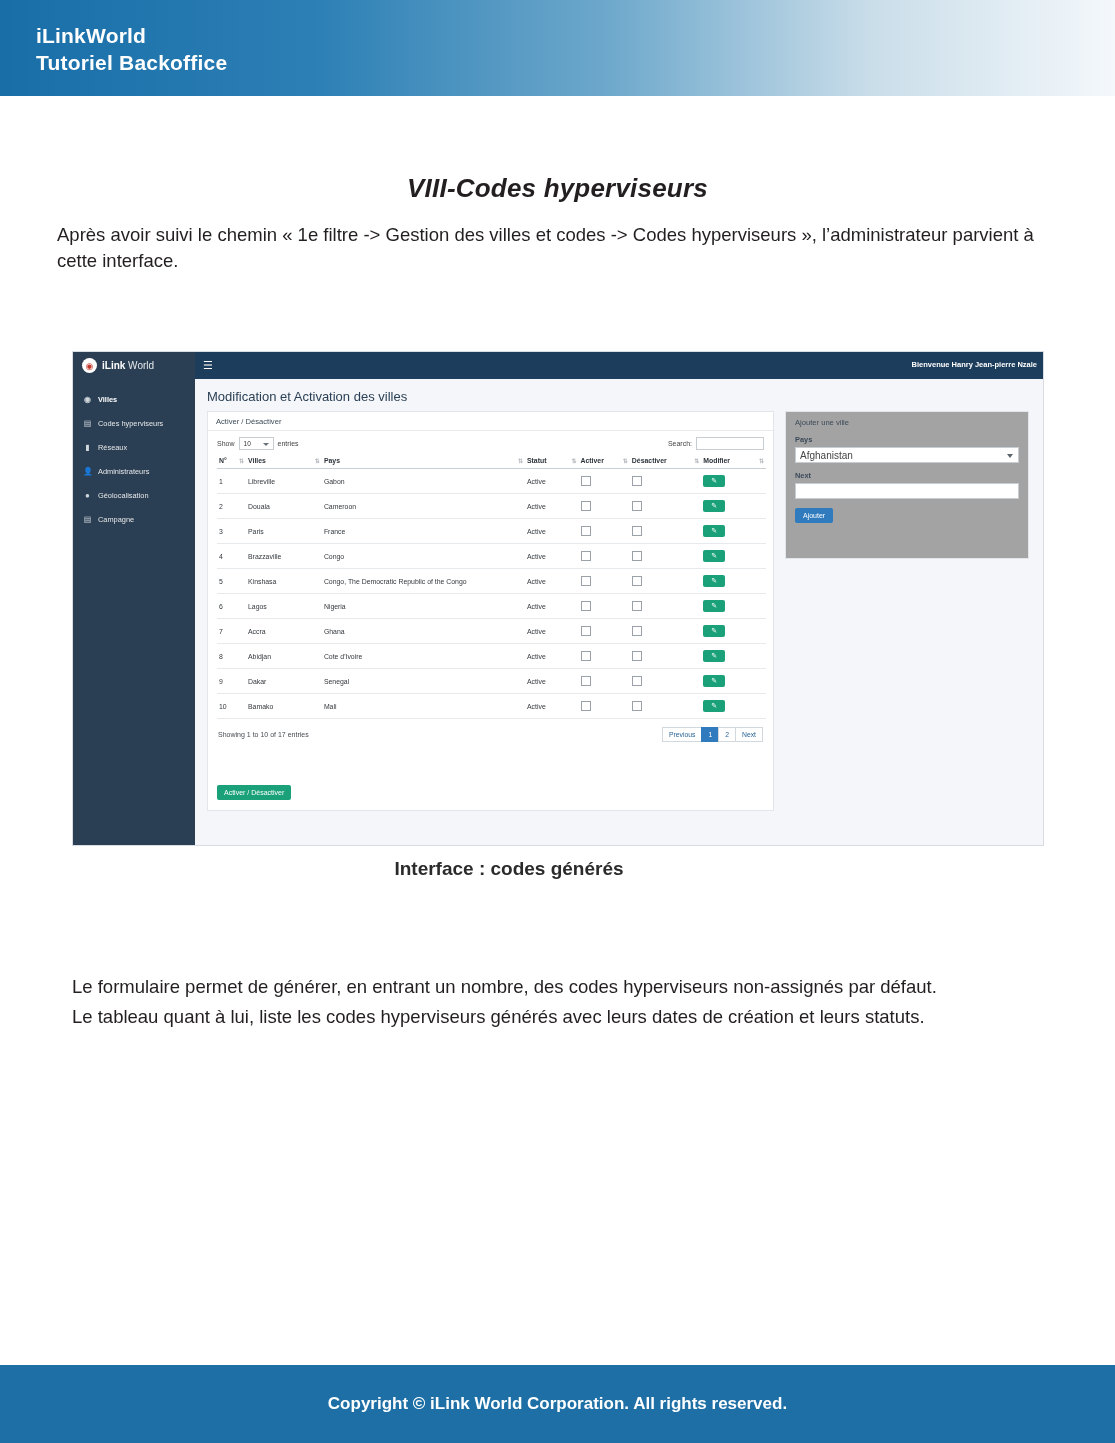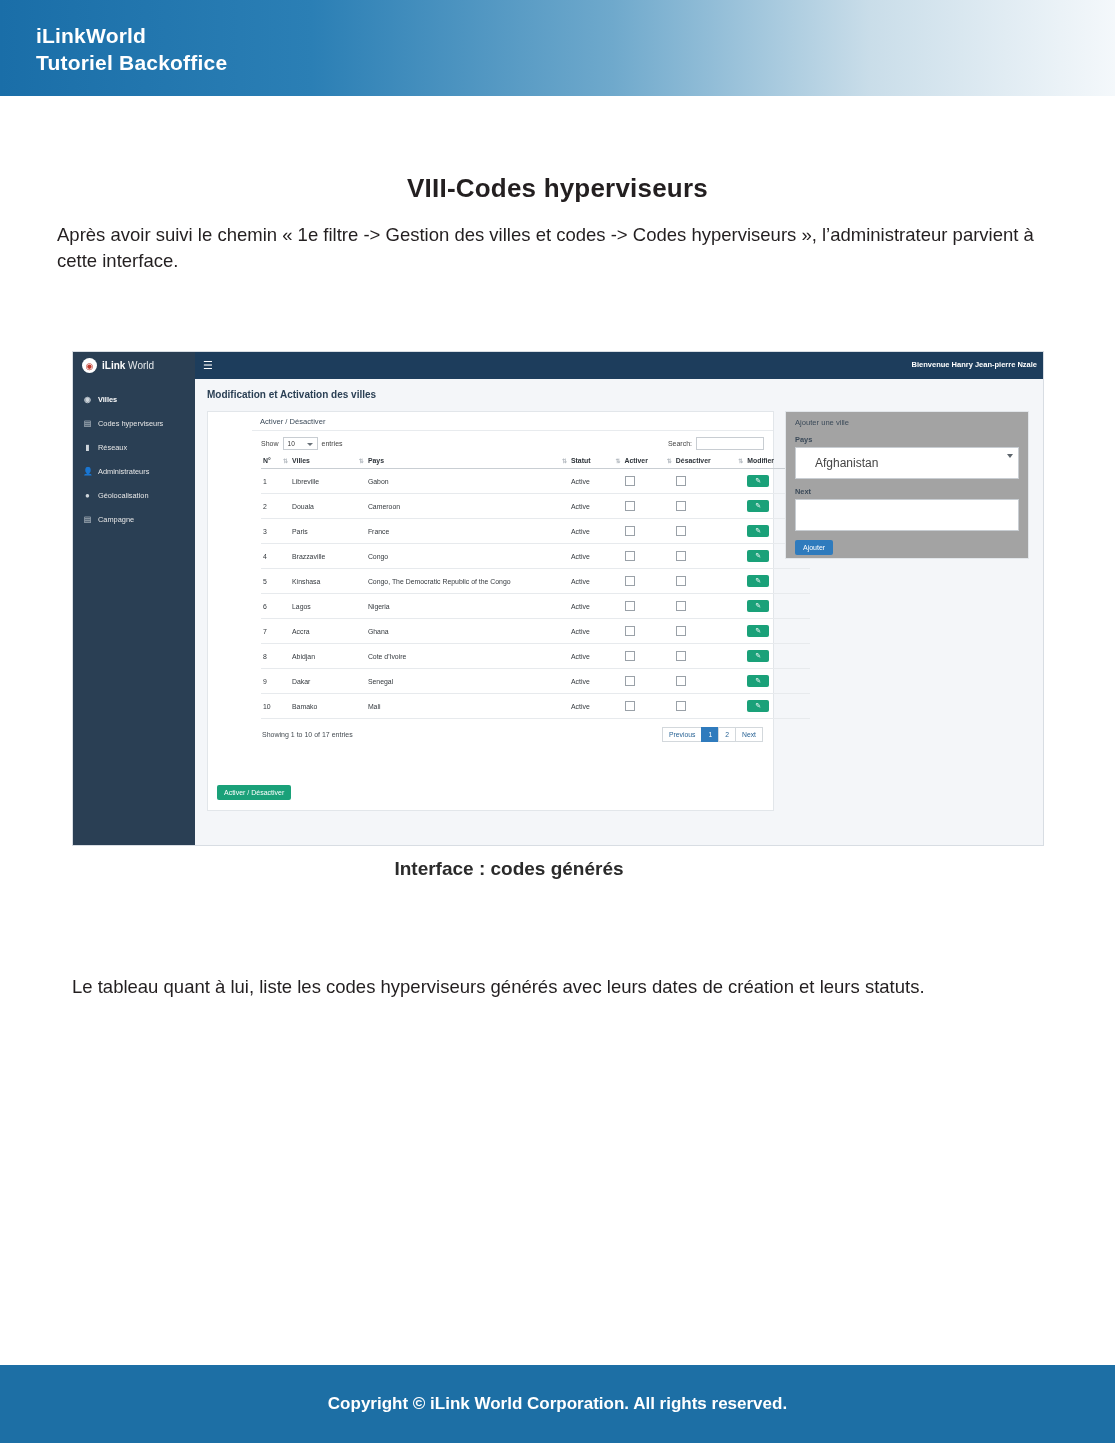--- a/index.html
+++ b/index.html
@@ -39,20 +39,21 @@
   .doc-title {
     position: absolute;
     top: 173px;
     left: 0;
     width: 1115px;
     text-align: center;
     font-size: 26px;
     font-weight: bold;
     color: #231f20;
     letter-spacing: .2px;
+    font-style: italic;
   }
   .intro-para {
     position: absolute;
     top: 222px;
     left: 57px;
     width: 985px;
     font-size: 18.5px;
     line-height: 26px;
     color: #231f20;
   }
@@ -124,29 +125,28 @@
   .side-ico { width: 9px; font-size: 8px; color: #cfd6dc; text-align: center; }
 
   
   .app-content {
     position: absolute; top: 27px; left: 122px;
     width: 848px; height: 466px;
     background: #f4f6f9;
   }
   .content-title {
     position: absolute; top: 10px; left: 12px;
-    font-size: 10px; color: #2a3f54; font-weight: bold;
+    font-size: 13px; color: #2a3f54; font-weight: normal;
   }
   .panel-left {
     position: absolute; top: 32px; left: 12px;
     width: 567px; height: 400px;
     background: #ffffff;
     border: 1px solid #e2e6ea;
     box-sizing: border-box;
-    padding-left: 44px;
   }
   .panel-head {
     height: 19px;
     border-bottom: 1px solid #e8ebee;
     font-size: 7.6px;
     color: #3b4a59;
     padding: 5px 0 0 8px;
     box-sizing: border-box;
   }
   .table-tools {
@@ -249,27 +249,27 @@
   .pr-title {
     padding: 6px 0 0 9px;
     font-size: 7.6px; color: #3b4a59;
   }
   .field-label {
     padding: 8px 0 3px 9px;
     font-size: 7.4px; font-weight: bold; color: #3b4a59;
   }
   .field-select, .field-input {
     margin: 0 9px;
-    height: 32px;
+    height: 16px;
     border: 1px solid #c8cdd2;
     background: #fff;
     box-sizing: border-box;
-    font-size: 12px; color: #444;
+    font-size: 10px; color: #444;
     display: flex; align-items: center;
-    padding-left: 19px;
+    padding-left: 4px;
     position: relative;
   }
   .field-select::after {
     content: "";
     position: absolute; right: 5px; top: 6px;
     border-left: 3px solid transparent;
     border-right: 3px solid transparent;
     border-top: 4px solid #5d656c;
   }
   .btn-add {
@@ -504,18 +504,19 @@
       <div class="field-label">Next</div>
       <div class="field-input"></div>
       <div class="btn-add">Ajouter</div>
     </div>
   </div>
 </div>
 
 <div class="caption">Interface : codes générés</div>
 
 <div class="outro">
+  <div>Le formulaire permet de générer, en entrant un nombre, des codes hyperviseurs non-assignés par défaut.</div>
   <div>Le tableau quant à lui, liste les codes hyperviseurs générés avec leurs dates de création et leurs statuts.</div>
 </div>
 
 <div class="footer-bar">
   <div class="footer-text">Copyright © iLink World Corporation. All rights reserved.</div>
 </div>
 
 </body></html>

